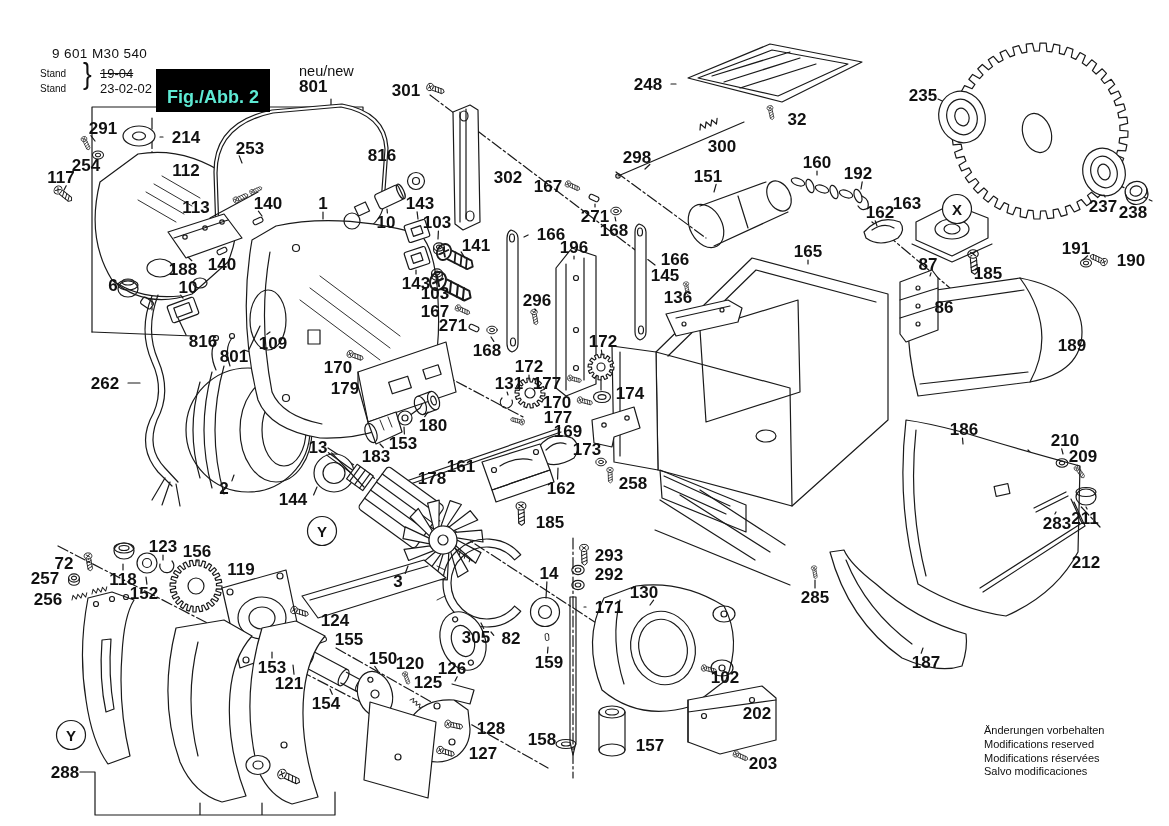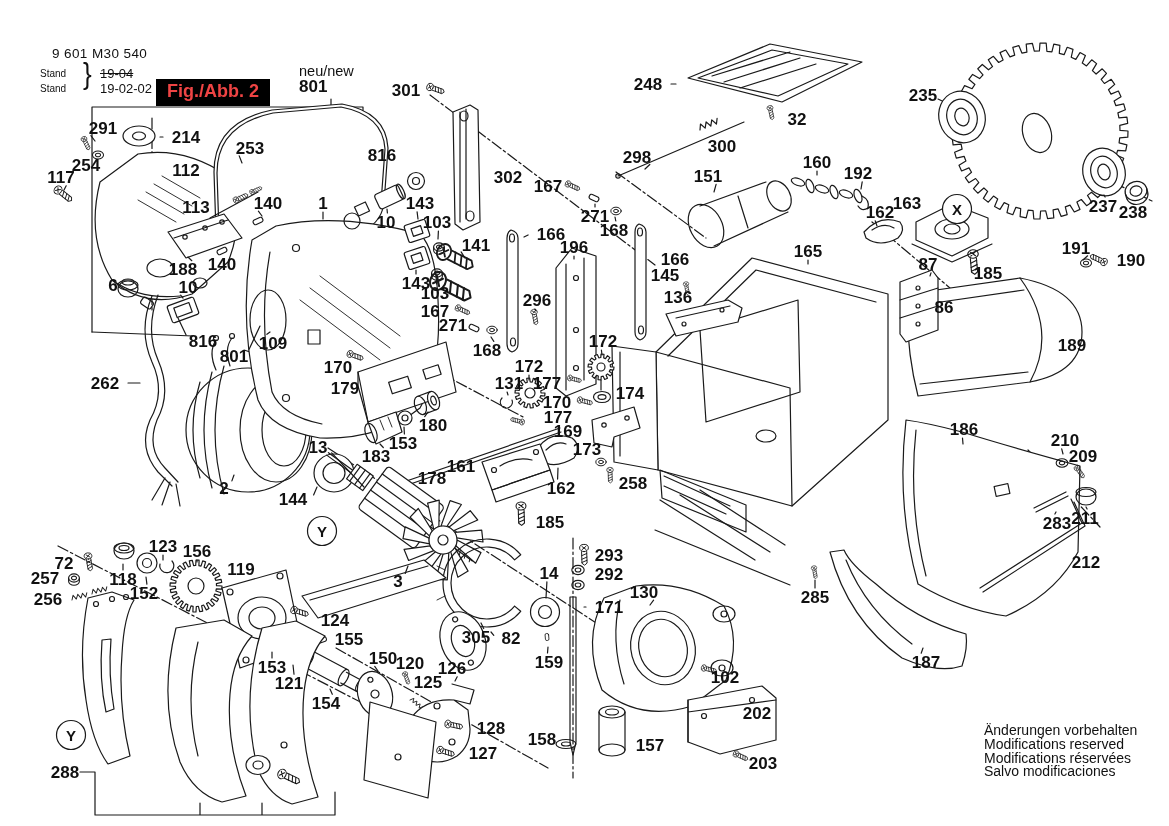--- a/index.html
+++ b/index.html
@@ -13,25 +13,25 @@
   #art .dd{stroke-dasharray:11 3 2.5 3;stroke-width:1}
   #art .thin{stroke-width:.9}
   #art text{font-family:"Liberation Sans",sans-serif;font-weight:700;font-size:17px;
       fill:#111;stroke:none;text-anchor:middle}
   #art text.mk{font-size:15px}
   .partnum{left:52px;top:46px;font-size:13.5px;letter-spacing:.4px}
   .si{left:40px;top:66px;font-size:10px;line-height:15px}
   .brace{left:83px;top:59px;font-size:26px;font-weight:400;transform:scaleY(1.15)}
   .dates{left:100px;top:66px;font-size:13px;line-height:15px}
   .strike{text-decoration:line-through}
-  .figbadge{left:156px;top:79px;background:#000;color:#ef4444;font-weight:700;
-      font-size:18px;padding:2px 11px 4px}
+  .figbadge{left:156px;top:69px;background:#000;color:#5eead4;font-weight:700;
+      font-size:18px;padding:18px 11px 4px}
   .neu{left:299px;top:64px;width:64px;text-align:left;font-size:14.5px;line-height:15px}
   .neu b{font-size:17px}
-  .notes{left:984px;top:724px;font-size:14px;line-height:13.8px}
+  .notes{left:984px;top:724px;font-size:11px;line-height:13.8px}
 </style>
 </head>
 <body>
 
 <svg id="art" width="1169" height="826" viewBox="0 0 1169 826">
   <defs>
     <g id="scr">
         <ellipse cx="0" cy="0" rx="4.5" ry="5.5"></ellipse>
         <path d="M-2,-2.5 L2,2.5 M-2,2.5 L2,-2.5"></path>
         <path d="M4.5,-3.2 L19,-3.2 L21.5,0 L19,3.2 L4.5,3.2"></path>
@@ -687,21 +687,21 @@
 </svg>
 
 <div class="abs partnum">9 601 M30 540</div>
 <div class="abs si">
   <div>Stand</div>
   <div>Stand</div>
 </div>
 <div class="abs brace">}</div>
 <div class="abs dates">
   <div class="strike">19-04</div>
-  <div>19-02-02</div>
+  <div>23-02-02</div>
 </div>
 <div class="abs figbadge">Fig./Abb. 2</div>
 <div class="abs neu">
   <div>neu/new</div>
   <b>801</b>
 </div>
 <div class="abs notes">
   <div>Änderungen vorbehalten</div>
   <div>Modifications reserved</div>
   <div>Modifications réservées</div>

